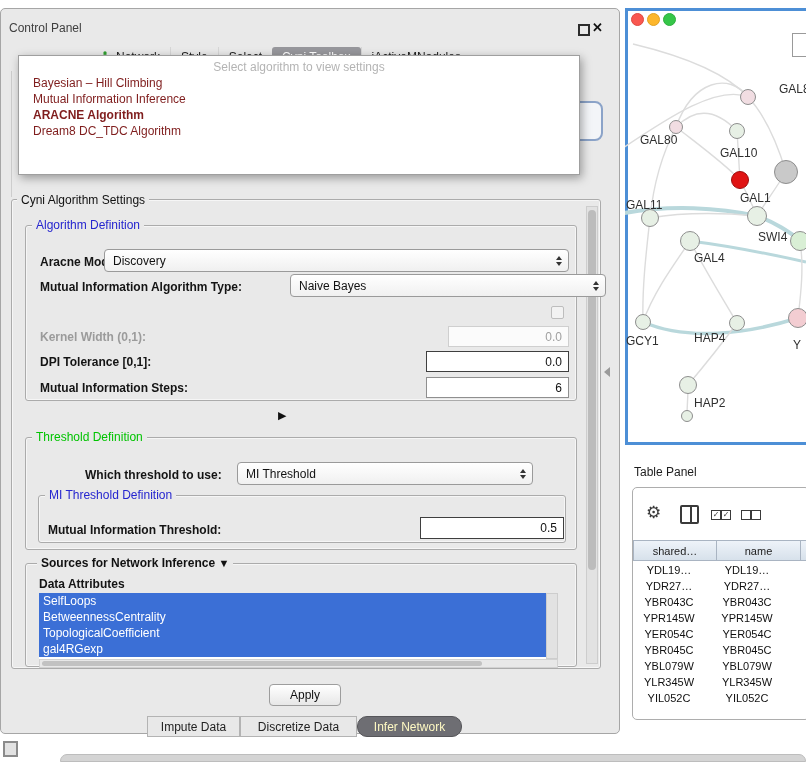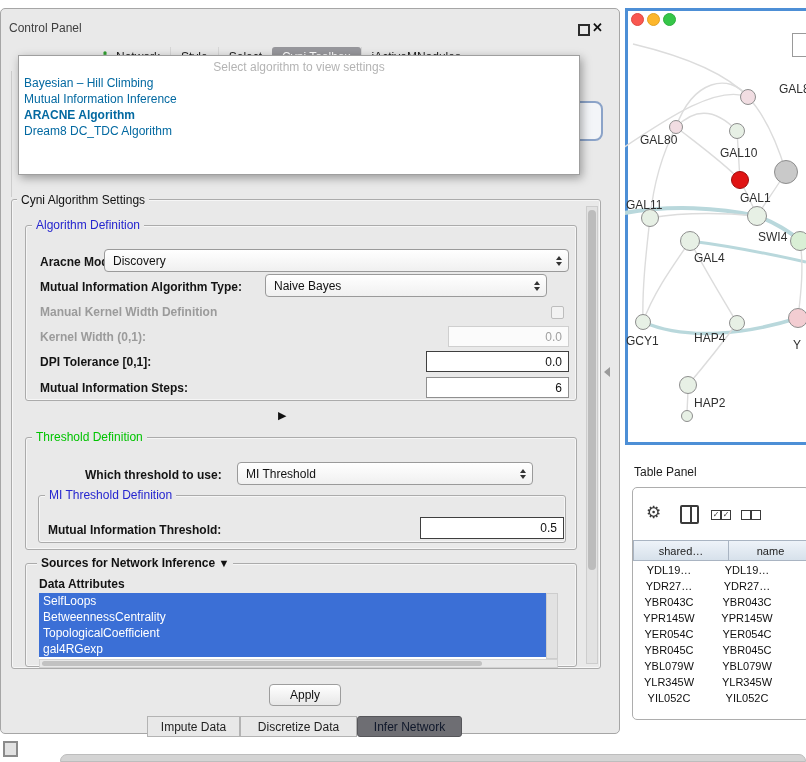--- a/index.html
+++ b/index.html
@@ -17,21 +17,21 @@
   .tabs{position:absolute;left:88px;top:37px;display:flex;align-items:center;height:22px}
   .tab{padding:3px 10px;color:#222;display:flex;align-items:center;gap:5px;border-left:1px solid #d6d6d6;cursor:default}
   .tab:first-child{border-left:none}
   .tab.sel{background:#97979c;color:#fff;border-radius:3px;border-left:none}
 
   
   .popup{position:absolute;left:18px;top:55px;width:562px;height:120px;background:#fff;
          border:1px solid #9f9f9f;box-shadow:2px 3px 9px rgba(0,0,0,.35);z-index:20;
          padding-top:3px;box-sizing:border-box}
   .popup .ph{text-align:center;color:#b4b4b4;height:16px;line-height:16px}
-  .popup .opt{height:16px;line-height:16px;padding-left:5px;color:#0369a1}
+  .popup .opt{height:16px;line-height:16px;padding-left:14px;color:#7f1d1d}
   .popup .opt.bold{font-weight:bold}
 
   .frag-btn{position:absolute;left:560px;top:92px;width:38px;height:36px;border:2px solid #8ba3c8;
             border-radius:8px;background:#f3f5f8;z-index:5}
   .frag-line{position:absolute;left:10px;top:62px;width:1px;height:126px;background:#cdcdcd}
 
   
   .gbox{position:absolute;border:1px solid #ababab;border-radius:3px;box-sizing:border-box;
         box-shadow:inset 0 0 0 1px rgba(255,255,255,.6)}
   .gtitle{position:absolute;background:#e9e9e9;padding:0 4px;white-space:nowrap;z-index:2}
@@ -61,21 +61,21 @@
 
   .attr-list{position:absolute;background:#fff}
   .attr-item{height:16px;line-height:16px;background:#3b6fd6;color:#fff;padding-left:4px}
 
   .btn{position:absolute;background:linear-gradient(#ffffff,#e7e7e7);border:1px solid #9d9d9d;
        border-radius:4px;display:flex;align-items:center;justify-content:center}
 
   .btabs{position:absolute;left:146px;top:707px;display:flex;height:21px}
   .btab{border:1px solid #b3b3b3;background:#e8e8e8;display:flex;align-items:center;
         justify-content:center;color:#222;box-sizing:border-box}
-  .btab.sel{background:#6e6e73;color:#0f172a;border-color:#56565a;border-radius:3px}
+  .btab.sel{background:#6e6e73;color:#fef9c3;border-color:#56565a;border-radius:10px}
 
   
   .netwin{position:absolute;left:625px;top:8px;width:186px;height:437px;background:#fff;
           border:3px solid #4d8fd6;box-sizing:border-box}
   .light{position:absolute;width:13px;height:13px;border-radius:50%;box-sizing:border-box}
   .edges{position:absolute;left:625px;top:8px;pointer-events:none}
   .node{position:absolute;border-radius:50%;border:1px solid #8e8e8e;box-sizing:border-box}
   .nlabel{position:absolute;font-size:12px;color:#2f2f2f;white-space:nowrap}
 
   
@@ -155,29 +155,28 @@
     <div class="blabel" style="left:39px;top:246px">Aracne Mode:</div>
     <div class="combo" style="left:103px;top:240px;width:465px;height:23px">
       <span>Discovery</span>
       <span class="carets">
           <i class="u"></i>
           <i class="d"></i>
         </span>
     </div>
 
     <div class="blabel" style="left:39px;top:271px">Mutual Information Algorithm Type:</div>
-    <div class="combo" style="left:264px;top:265px;width:282px;height:23px">
+    <div class="combo" style="left:289px;top:265px;width:316px;height:23px">
       <span>Naive Bayes</span>
       <span class="carets">
           <i class="u"></i>
           <i class="d"></i>
         </span>
     </div>
 
-    <div class="blabel dis" style="left:39px;top:296px">Manual Kernel Width Definition</div>
     <div class="chk" style="left:550px;top:297px"></div>
 
     <div class="blabel dis" style="left:39px;top:321px">Kernel Width (0,1):</div>
     <div class="field dis" style="left:447px;top:317px;width:121px;height:21px">
       <span>0.0</span>
     </div>
 
     <div class="blabel" style="left:39px;top:346px">DPI Tolerance [0,1]:</div>
     <div class="field dark" style="left:425px;top:342px;width:143px;height:21px">
       <span>0.0</span>
@@ -307,21 +306,21 @@
   <div class="tp-title">Table Panel</div>
   <div class="tpanel"></div>
   <div class="gear" style="left:646px;top:502px">⚙</div>
   <div class="colicon" style="left:680px;top:505px"></div>
   <div class="cb checked" style="left:711px;top:510px"></div>
   <div class="cb checked" style="left:721px;top:510px"></div>
   <div class="cb" style="left:741px;top:510px"></div>
   <div class="cb" style="left:751px;top:510px"></div>
 
   <div class="hdr" style="left:633px;top:540px">
-    <div class="hcell" style="width:96px">shared…</div>
+    <div class="hcell" style="width:84px">shared…</div>
     <div class="hcell" style="width:84px">name</div>
     <div class="hcell" style="width:50px"></div>
   </div>
 
   <div class="trow" style="left:633px;top:562px">
     <div class="tcell" style="width:72px">YDL19…</div>
     <div class="tcell" style="width:84px">YDL19…</div>
     <div class="tcell" style="width:50px">13</div>
   </div>
   <div class="trow" style="left:633px;top:578px">

